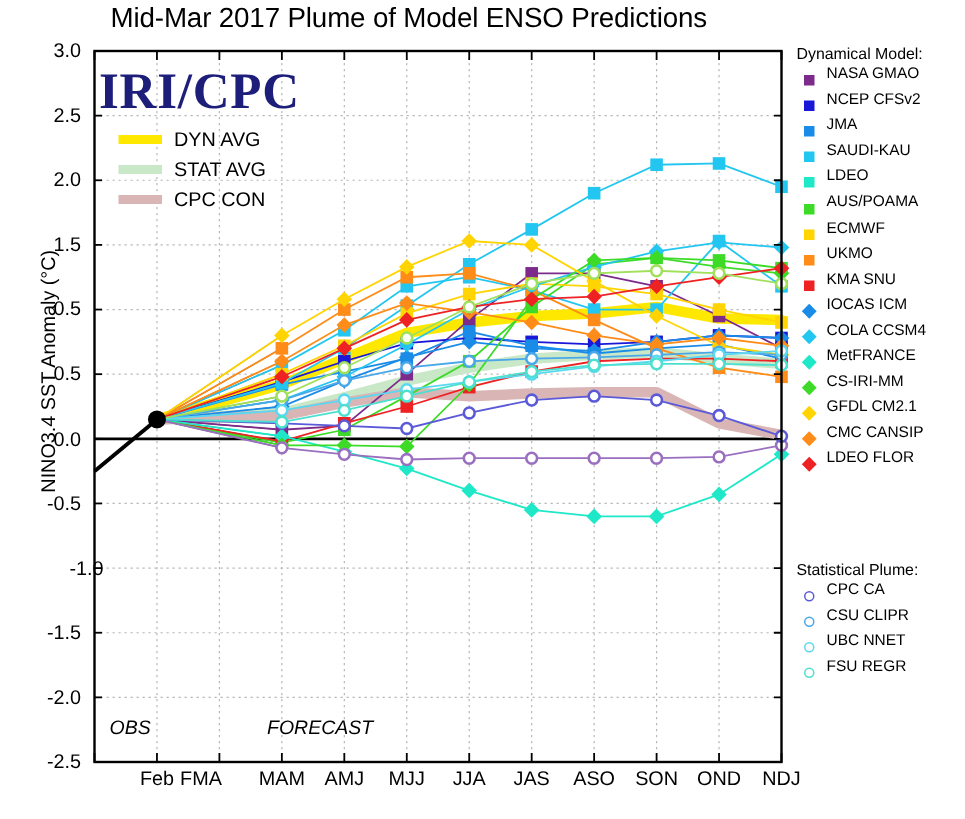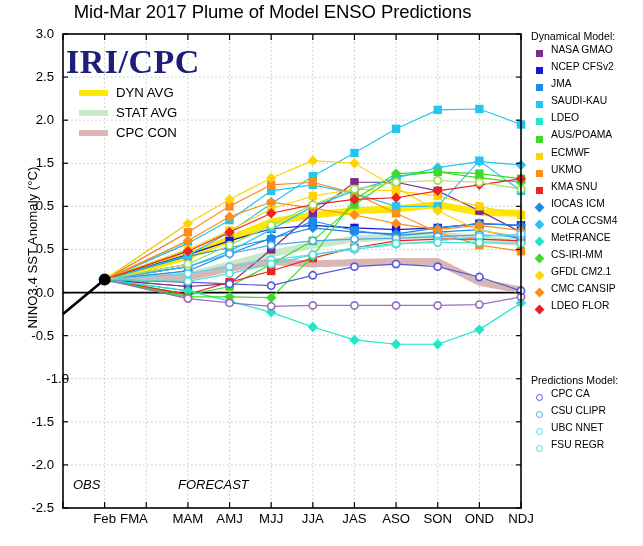--- a/index.html
+++ b/index.html
@@ -543,21 +543,21 @@
         <div class="legend-row">
           <span class="swatch">
             <span class="di" style="background: rgb(238, 34, 34);"></span>
           </span>
           <span class="legend-label">LDEO FLOR</span>
         </div>
       </div>
   </div>
 
   <div class="legend-col" id="stat-legend">
-    <div class="legend-head">Predictions Model:</div>
+    <div class="legend-head">Statistical Plume:</div>
     <div id="stat-rows">
         <div class="legend-row">
           <span class="swatch">
             <span class="ci" style="border-color: rgb(90, 90, 216);"></span>
           </span>
           <span class="legend-label">CPC CA</span>
         </div>
         <div class="legend-row">
           <span class="swatch">
             <span class="ci" style="border-color: rgb(74, 168, 232);"></span>

